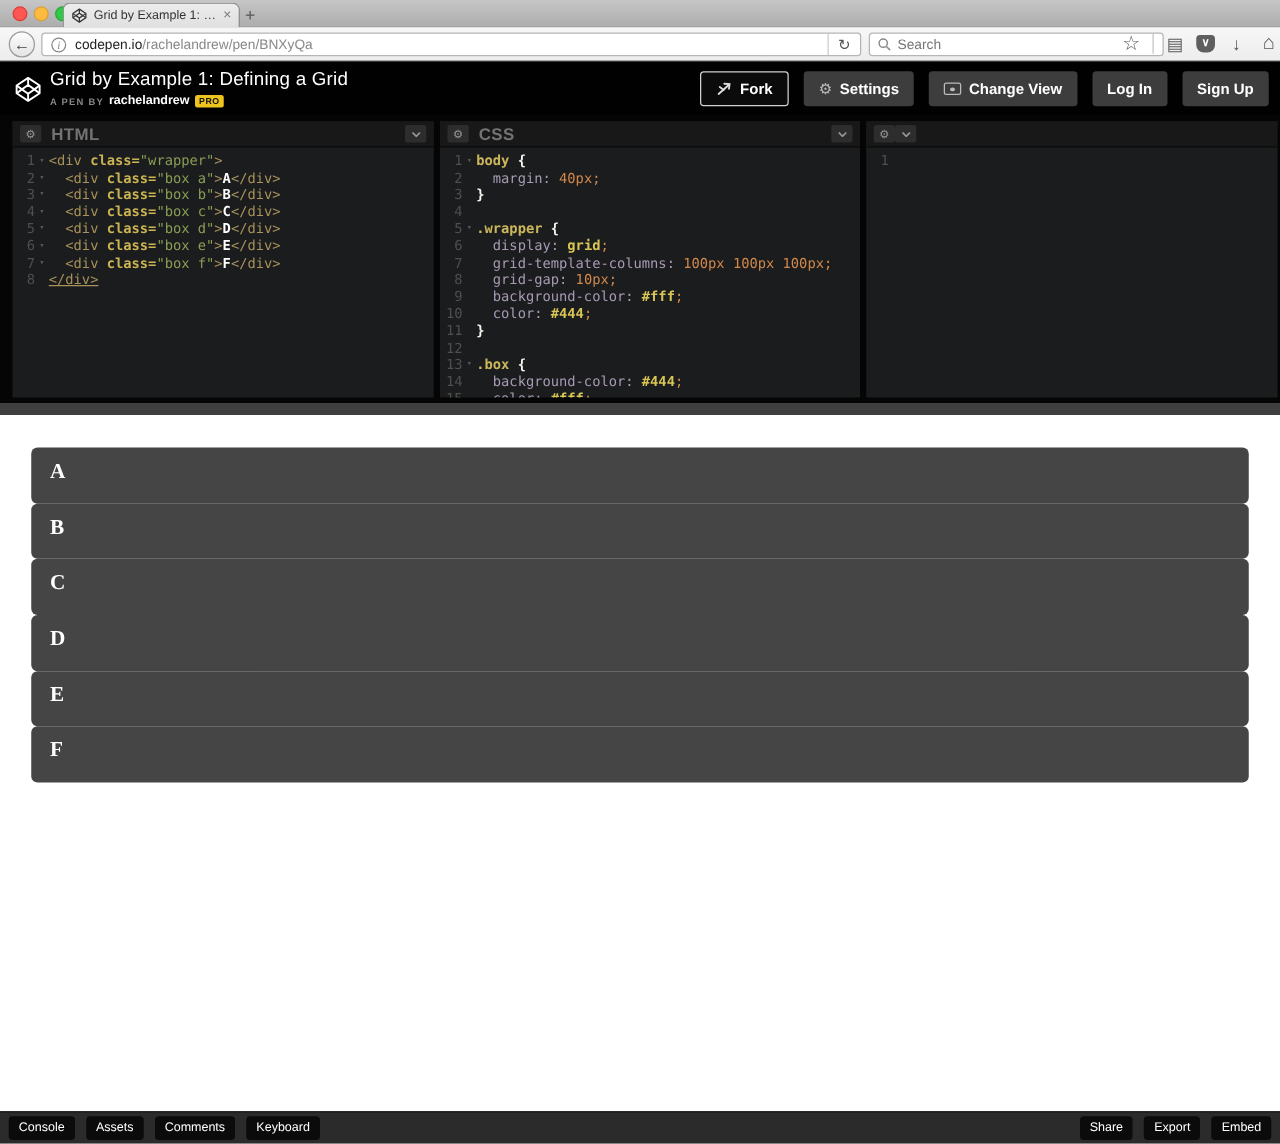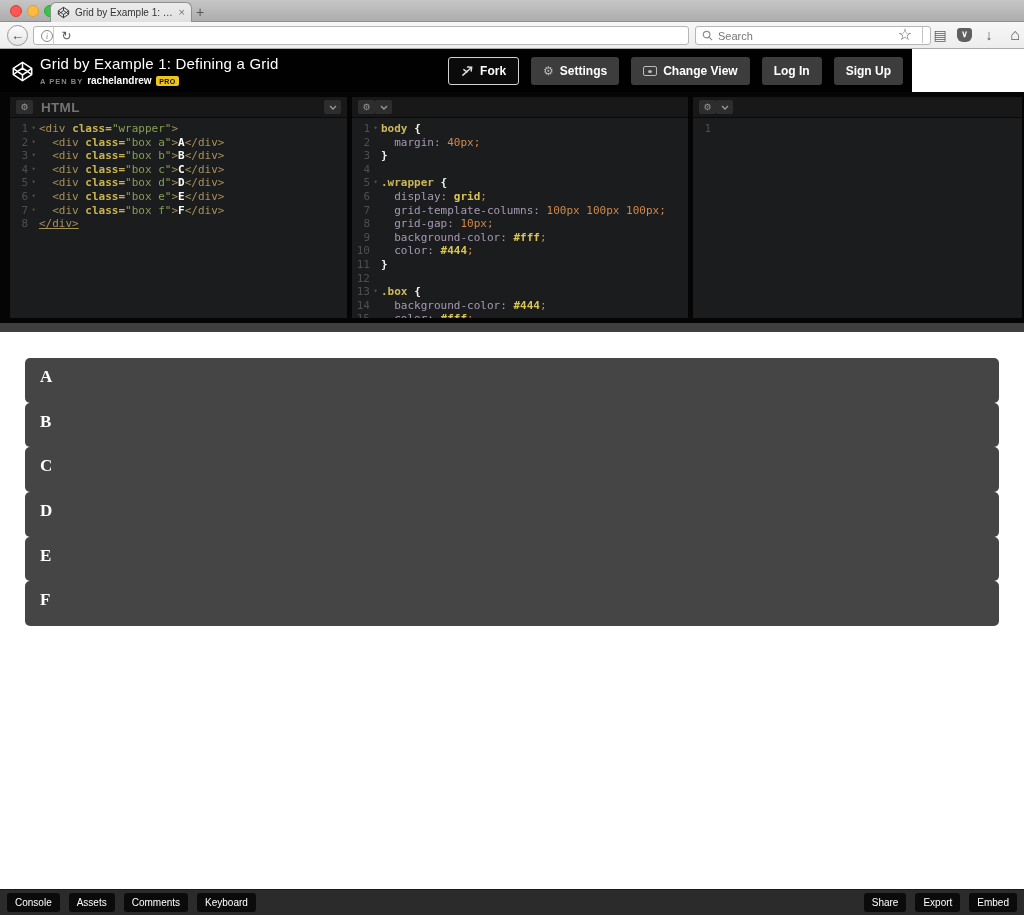--- a/index.html
+++ b/index.html
@@ -43,21 +43,21 @@
     border:1px solid #b5b5b5; border-radius:3px; display:flex; align-items:center; padding:0 6px; }
   #search-input { border:none; outline:none; font-size:11px; color:#555; width:150px;
     margin-left:5px; background:transparent; font-family:"Liberation Sans",sans-serif; }
   .nav-icons { position:absolute; left:896px; top:3px; display:flex; align-items:center; gap:8px; }
   .nav-ic { width:18px; text-align:center; font-size:14px; color:#5a5a5a; }
   .nav-sep { width:1px; height:16px; background:#c3c3c3; }
   .pocket-ic { width:15px; height:14px; background:#5f5f5f; border-radius:3px 3px 6px 6px;
     color:#fff; font-size:9px; line-height:13px; text-align:center; font-weight:bold; }
 
   
-  #cp-header { position:absolute; top:49px; left:0; width:912px; height:43px; background:#010101;
+  #cp-header { position:absolute; top:49px; left:0; width:1024px; height:43px; background:#010101;
     display:flex; align-items:center;padding-left:44px; }
   #cp-logo { position:absolute; left:11px; top:11px; }
   #pen-meta { position:absolute; left:40px; top:6px; }
   #pen-title { color:#fff; font-size:15px; font-weight:normal; letter-spacing:.2px; }
   #pen-byline { margin-top:3px; display:flex; align-items:flex-end; gap:4px; }
   .byline-prefix { color:#888; font-size:7.5px; font-weight:bold; letter-spacing:1px; }
   .byline-author { color:#fff; font-size:10px; font-weight:bold; }
   .pro-badge { background:#edc31e; color:#111; font-size:7px; font-weight:bold;
     padding:1.5px 3.5px; border-radius:2px; letter-spacing:.5px; }
   #header-actions { position:absolute; right:9px; top:57px; display:flex; gap:12px; top:8px; }
@@ -137,20 +137,21 @@
       <span class="tab-title">Grid by Example 1: Defining...</span>
       <span class="tab-close">×</span>
     </div>
     <span id="newtab">+</span>
   </div>
 
   <div id="navbar">
     <div id="back-btn">←</div>
     <div id="url-field">
       <span class="info-circ">i</span>
+      <span id="url-text"><span class="domain">codepen.io</span><span>/rachelandrew/pen/BNXyQa</span></span>
       <span id="reload-btn">↻</span>
     </div>
     <div id="search-field">
       <svg width="11" height="11" viewBox="0 0 12 12">
         <circle cx="5" cy="5" r="3.6" fill="none" stroke="#8a8a8a" stroke-width="1.3"></circle>
         <line x1="8" y1="8" x2="11" y2="11" stroke="#8a8a8a" stroke-width="1.3"></line>
       </svg>
       <input id="search-input" placeholder="Search" style="">
     </div>
     <div class="nav-icons">
@@ -226,20 +227,21 @@
           <div class="code-line"><span class="gutter-num">4</span><span class="fold">▾</span><span class="line-text"><span class="tk-tag">  &lt;div </span><span class="tk-attr">class=</span><span class="tk-str">"box c"</span><span class="tk-tag">&gt;</span><span class="tk-txt">C</span><span class="tk-tag">&lt;/div&gt;</span></span></div>
           <div class="code-line"><span class="gutter-num">5</span><span class="fold">▾</span><span class="line-text"><span class="tk-tag">  &lt;div </span><span class="tk-attr">class=</span><span class="tk-str">"box d"</span><span class="tk-tag">&gt;</span><span class="tk-txt">D</span><span class="tk-tag">&lt;/div&gt;</span></span></div>
           <div class="code-line"><span class="gutter-num">6</span><span class="fold">▾</span><span class="line-text"><span class="tk-tag">  &lt;div </span><span class="tk-attr">class=</span><span class="tk-str">"box e"</span><span class="tk-tag">&gt;</span><span class="tk-txt">E</span><span class="tk-tag">&lt;/div&gt;</span></span></div>
           <div class="code-line"><span class="gutter-num">7</span><span class="fold">▾</span><span class="line-text"><span class="tk-tag">  &lt;div </span><span class="tk-attr">class=</span><span class="tk-str">"box f"</span><span class="tk-tag">&gt;</span><span class="tk-txt">F</span><span class="tk-tag">&lt;/div&gt;</span></span></div>
           <div class="code-line"><span class="gutter-num">8</span><span class="fold"></span><span class="line-text"><span class="tk-tag u">&lt;/div&gt;</span></span></div>
         </div>
     </div>
     <div class="panel" id="panel-css">
       <div class="panel-hd">
         <button class="mini-btn">⚙</button>
+        <span class="panel-title">CSS</span>
         <button class="mini-btn">
           <svg width="8" height="5" viewBox="0 0 8 5">
               <polyline points="1,1 4,4 7,1" stroke="#999" stroke-width="1.4" fill="none"></polyline>
             </svg>
         </button>
       </div>
       <div class="code-lines">
           <div class="code-line"><span class="gutter-num">1</span><span class="fold">▾</span><span class="line-text"><span class="tk-sel">body </span><span class="tk-brace">{</span></span></div>
           <div class="code-line"><span class="gutter-num">2</span><span class="fold"></span><span class="line-text"><span class="tk-prop">  margin: </span><span class="tk-num">40px</span><span class="tk-punc">;</span></span></div>
           <div class="code-line"><span class="gutter-num">3</span><span class="fold"></span><span class="line-text"><span class="tk-brace">}</span></span></div>

